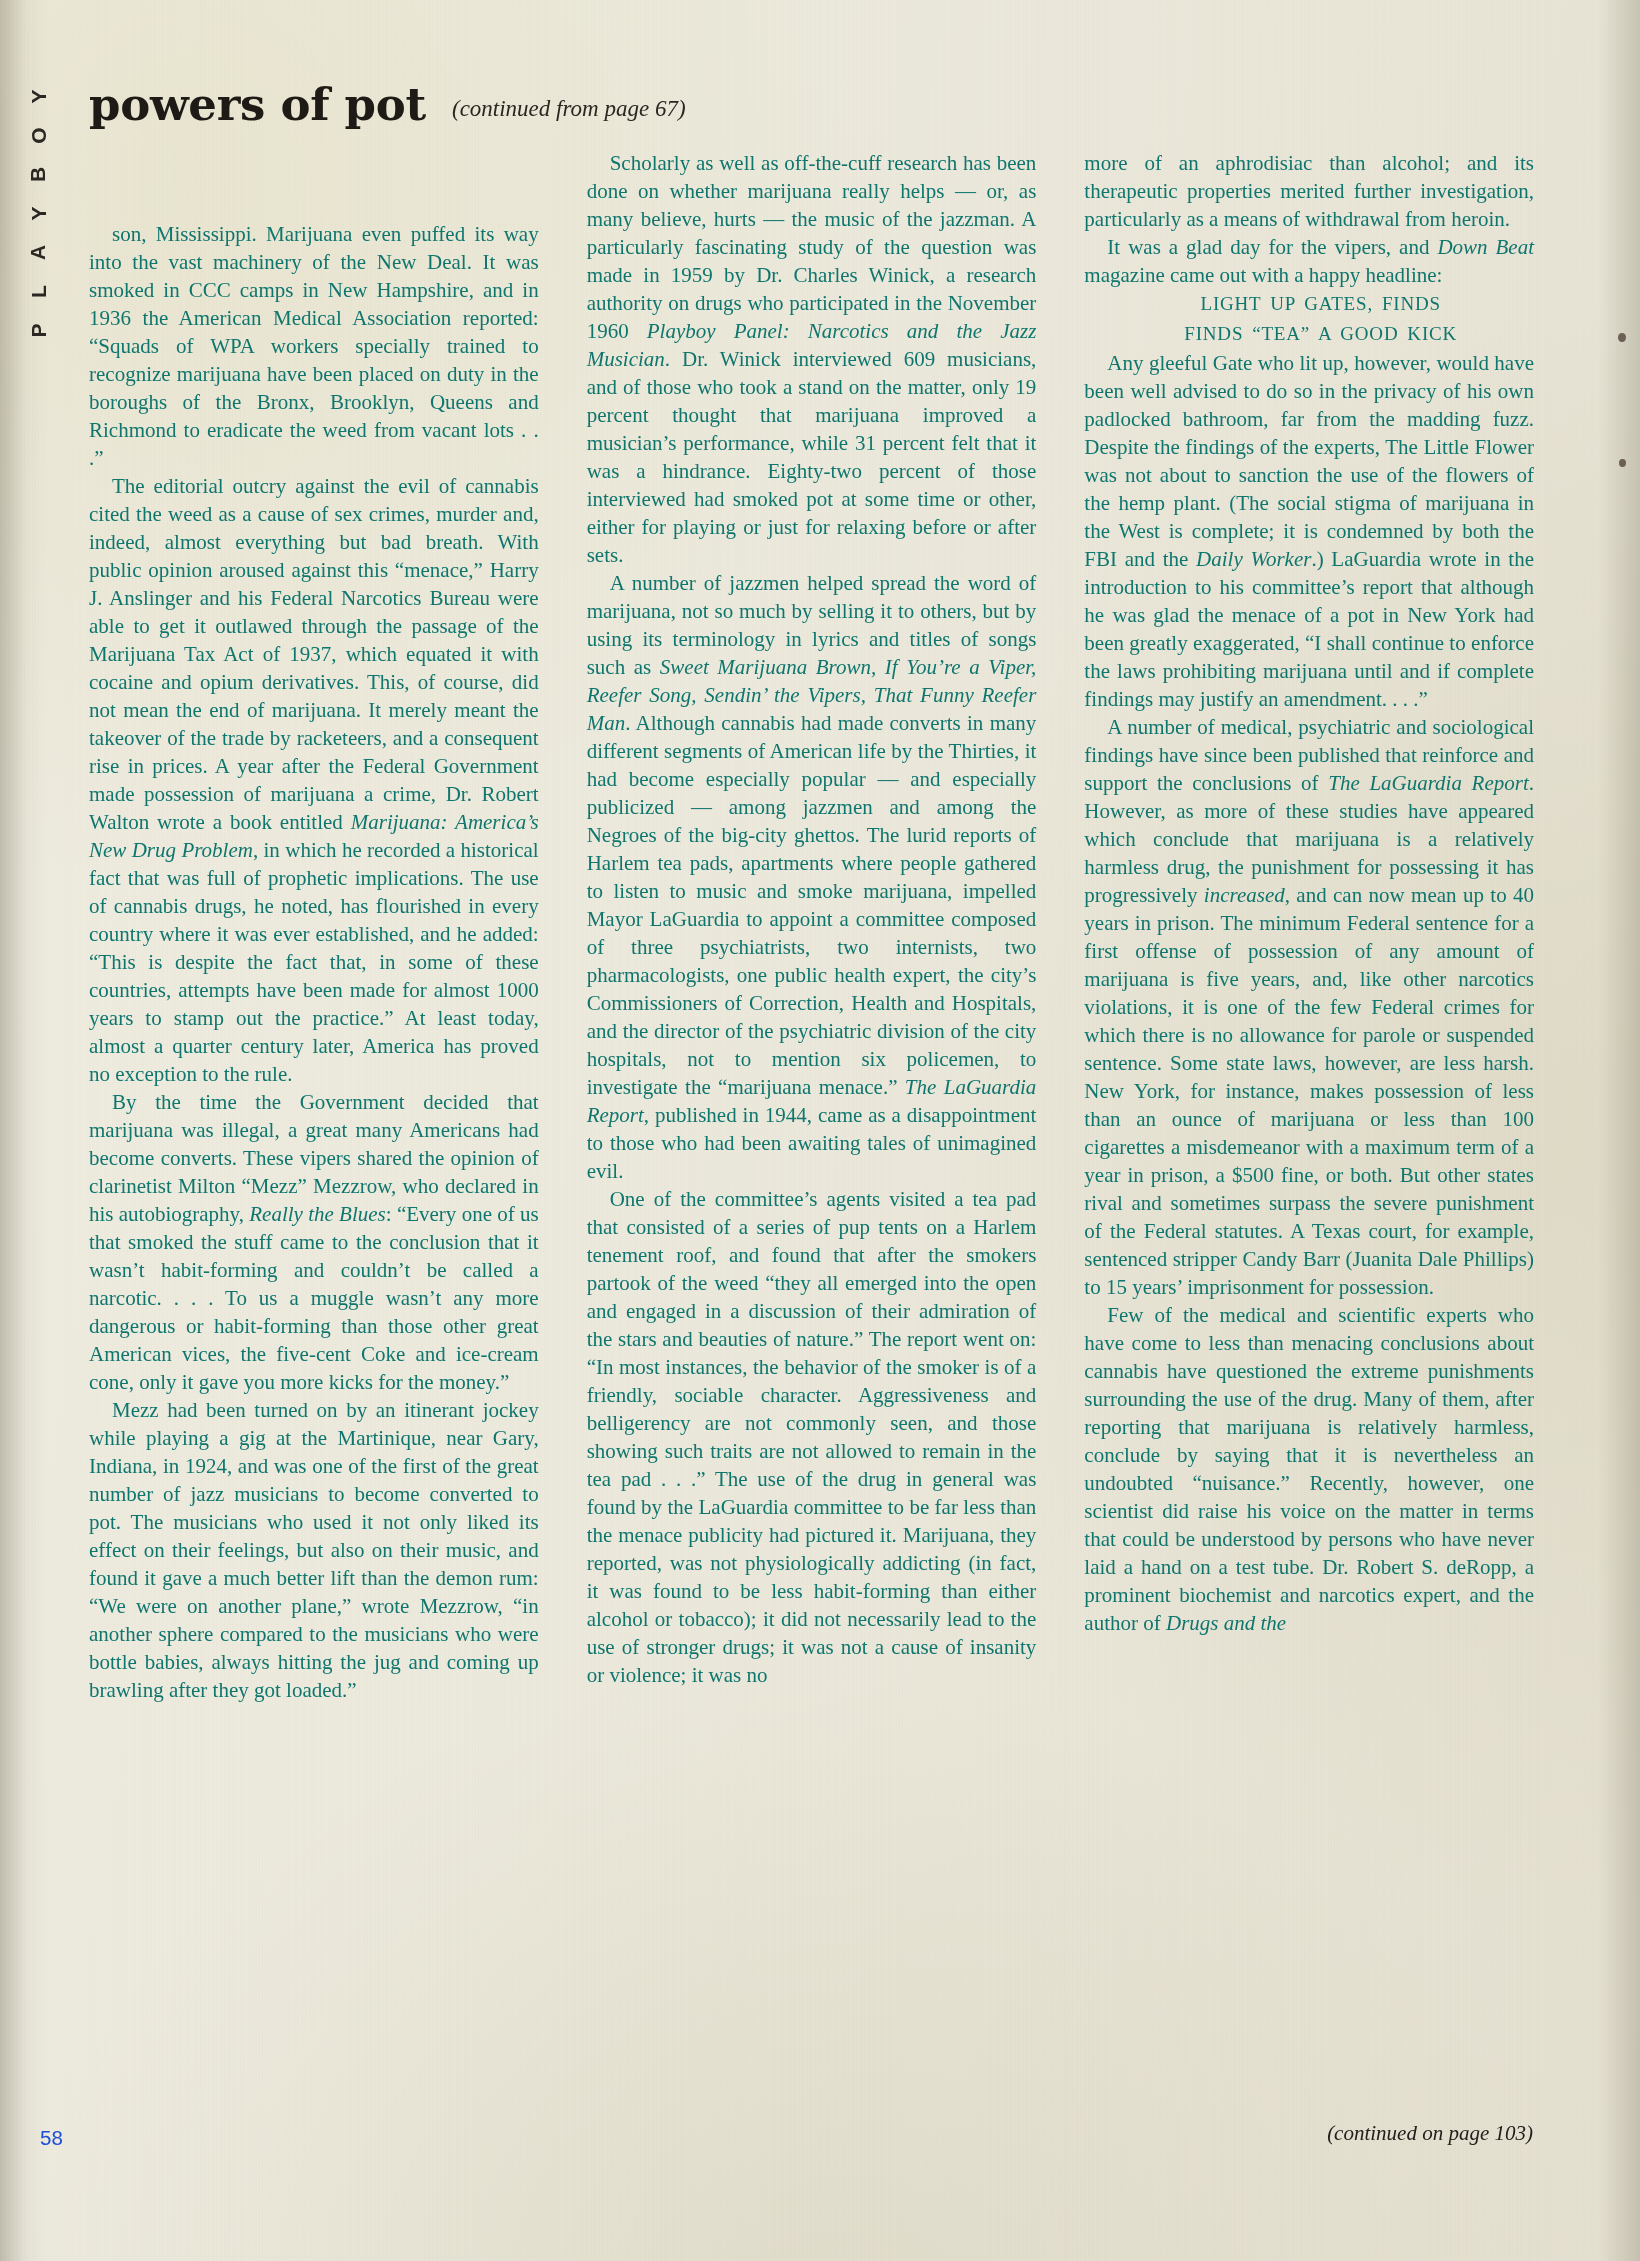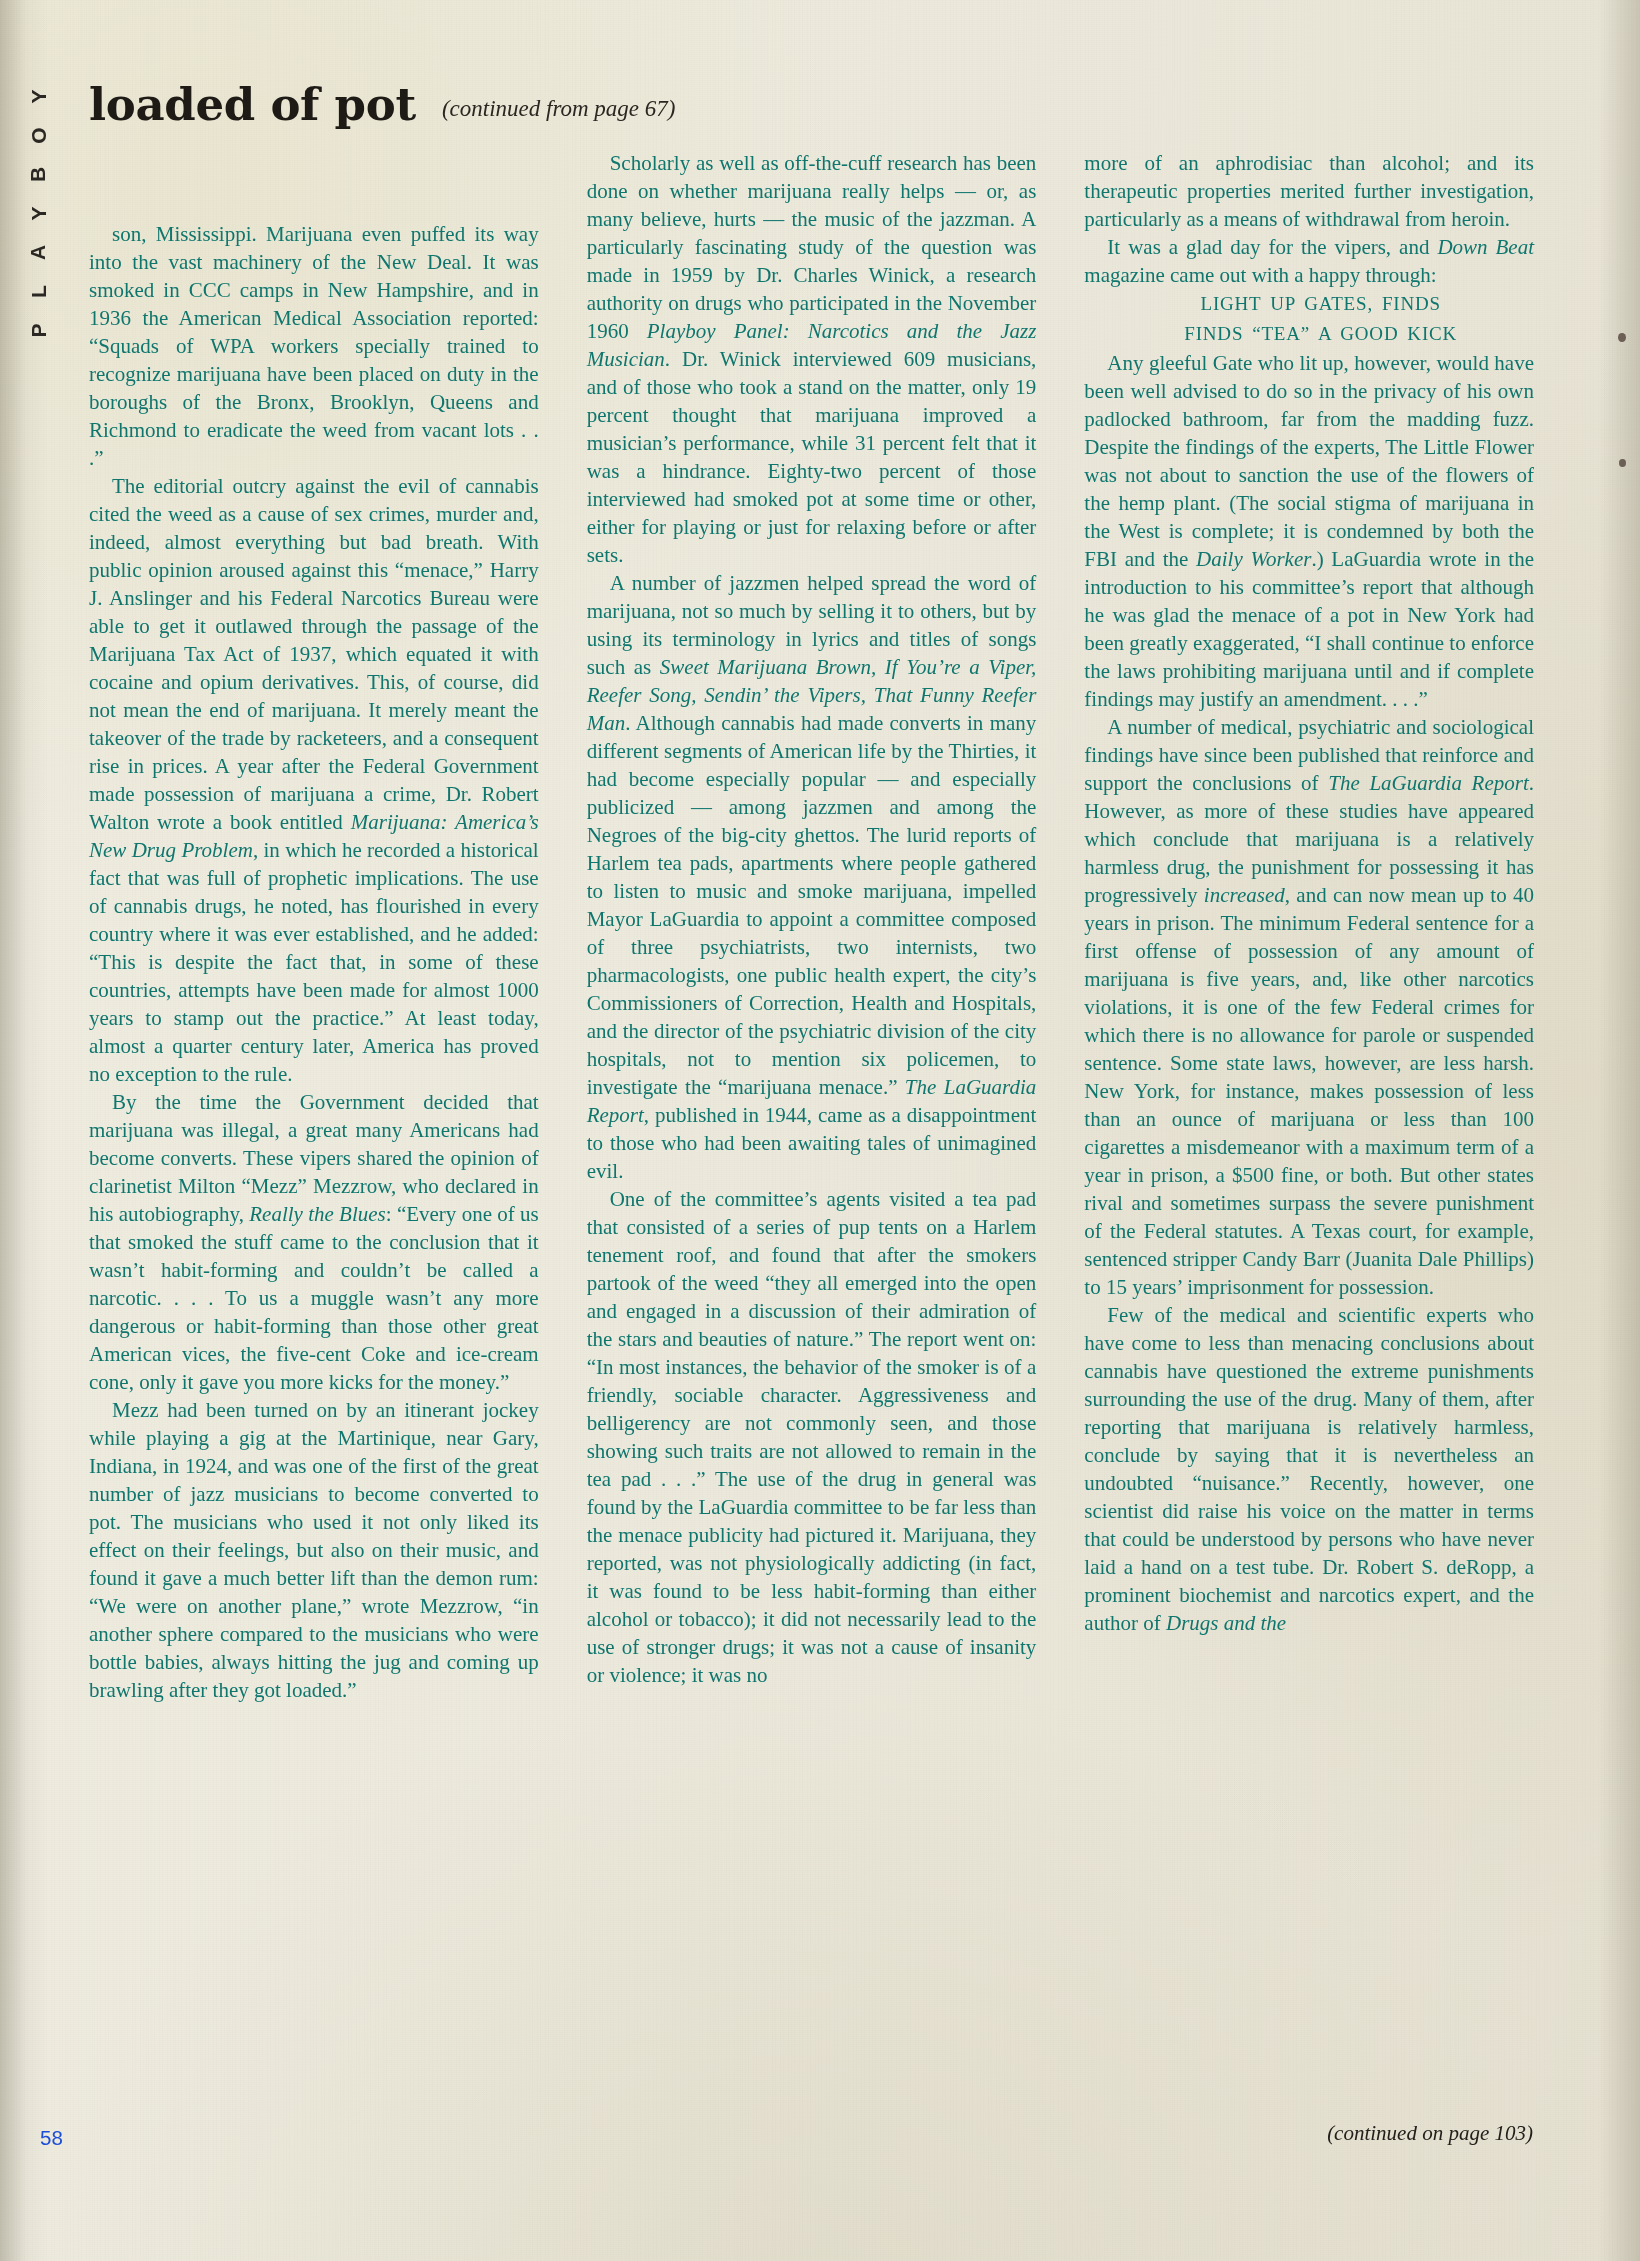--- a/index.html
+++ b/index.html
@@ -185,42 +185,42 @@
     <span class="ltr">Y</span>
     <span class="ltr">O</span>
     <span class="ltr">B</span>
     <span class="ltr">Y</span>
     <span class="ltr">A</span>
     <span class="ltr">L</span>
     <span class="ltr">P</span>
   </div>
 
   <div class="headline-row">
-    <div class="headline">loaded of pot</div>
+    <div class="headline">powers of pot</div>
     <div class="contfrom">(continued from page 67)</div>
   </div>
 
   <div class="columns">
 
     <div class="col col-first">
       <p><span>son, Mississippi. Marijuana even puffed its way into the vast machinery of the New Deal. It was smoked in CCC camps in New Hampshire, and in 1936 the American Medical Association reported: “Squads of WPA workers specially trained to recognize marijuana have been placed on duty in the boroughs of the Bronx, Brooklyn, Queens and Richmond to eradicate the weed from vacant lots . . .”</span></p>
       <p><span>The editorial outcry against the evil of cannabis cited the weed as a cause of sex crimes, murder and, indeed, almost everything but bad breath. With public opinion aroused against this “menace,” Harry J. Anslinger and his Federal Narcotics Bureau were able to get it outlawed through the passage of the Marijuana Tax Act of 1937, which equated it with cocaine and opium derivatives. This, of course, did not mean the end of marijuana. It merely meant the takeover of the trade by racketeers, and a consequent rise in prices. A year after the Federal Government made possession of marijuana a crime, Dr. Robert Walton wrote a book entitled </span><i>Marijuana: America’s New Drug Problem</i><span>, in which he recorded a historical fact that was full of prophetic implications. The use of cannabis drugs, he noted, has flourished in every country where it was ever established, and he added: “This is despite the fact that, in some of these countries, attempts have been made for almost 1000 years to stamp out the practice.” At least today, almost a quarter century later, America has proved no exception to the rule.</span></p>
       <p><span>By the time the Government decided that marijuana was illegal, a great many Americans had become converts. These vipers shared the opinion of clarinetist Milton “Mezz” Mezzrow, who declared in his autobiography, </span><i>Really the Blues</i><span>: “Every one of us that smoked the stuff came to the conclusion that it wasn’t habit-forming and couldn’t be called a narcotic. . . . To us a muggle wasn’t any more dangerous or habit-forming than those other great American vices, the five-cent Coke and ice-cream cone, only it gave you more kicks for the money.”</span></p>
       <p><span>Mezz had been turned on by an itinerant jockey while playing a gig at the Martinique, near Gary, Indiana, in 1924, and was one of the first of the great number of jazz musicians to become converted to pot. The musicians who used it not only liked its effect on their feelings, but also on their music, and found it gave a much better lift than the demon rum: “We were on another plane,” wrote Mezzrow, “in another sphere compared to the musicians who were bottle babies, always hitting the jug and coming up brawling after they got loaded.”</span></p>
     </div>
 
     <div class="col col-second">
       <p><span>Scholarly as well as off-the-cuff research has been done on whether marijuana really helps — or, as many believe, hurts — the music of the jazzman. A particularly fascinating study of the question was made in 1959 by Dr. Charles Winick, a research authority on drugs who participated in the November 1960 </span><i>Playboy Panel: Narcotics and the Jazz Musician</i><span>. Dr. Winick interviewed 609 musicians, and of those who took a stand on the matter, only 19 percent thought that marijuana improved a musician’s performance, while 31 percent felt that it was a hindrance. Eighty-two percent of those interviewed had smoked pot at some time or other, either for playing or just for relaxing before or after sets.</span></p>
       <p><span>A number of jazzmen helped spread the word of marijuana, not so much by selling it to others, but by using its terminology in lyrics and titles of songs such as </span><i>Sweet Marijuana Brown, If You’re a Viper, Reefer Song, Sendin’ the Vipers, That Funny Reefer Man</i><span>. Although cannabis had made converts in many different segments of American life by the Thirties, it had become especially popular — and especially publicized — among jazzmen and among the Negroes of the big-city ghettos. The lurid reports of Harlem tea pads, apartments where people gathered to listen to music and smoke marijuana, impelled Mayor LaGuardia to appoint a committee composed of three psychiatrists, two internists, two pharmacologists, one public health expert, the city’s Commissioners of Correction, Health and Hospitals, and the director of the psychiatric division of the city hospitals, not to mention six policemen, to investigate the “marijuana menace.” </span><i>The LaGuardia Report</i><span>, published in 1944, came as a disappointment to those who had been awaiting tales of unimagined evil.</span></p>
       <p><span>One of the committee’s agents visited a tea pad that consisted of a series of pup tents on a Harlem tenement roof, and found that after the smokers partook of the weed “they all emerged into the open and engaged in a discussion of their admiration of the stars and beauties of nature.” The report went on: “In most instances, the behavior of the smoker is of a friendly, sociable character. Aggressiveness and belligerency are not commonly seen, and those showing such traits are not allowed to remain in the tea pad . . .” The use of the drug in general was found by the LaGuardia committee to be far less than the menace publicity had pictured it. Marijuana, they reported, was not physiologically addicting (in fact, it was found to be less habit-forming than either alcohol or tobacco); it did not necessarily lead to the use of stronger drugs; it was not a cause of insanity or violence; it was no</span></p>
     </div>
 
     <div class="col col-third">
       <p class="noindent"><span>more of an aphrodisiac than alcohol; and its therapeutic properties merited further investigation, particularly as a means of withdrawal from heroin.</span></p>
-      <p><span>It was a glad day for the vipers, and </span><i>Down Beat</i><span> magazine came out with a happy through:</span></p>
+      <p><span>It was a glad day for the vipers, and </span><i>Down Beat</i><span> magazine came out with a happy headline:</span></p>
       <p class="smallcaps-head">LIGHT UP GATES, FINDS</p>
       <p class="smallcaps-head">FINDS “TEA” A GOOD KICK</p>
       <p><span>Any gleeful Gate who lit up, however, would have been well advised to do so in the privacy of his own padlocked bathroom, far from the madding fuzz. Despite the findings of the experts, The Little Flower was not about to sanction the use of the flowers of the hemp plant. (The social stigma of marijuana in the West is complete; it is condemned by both the FBI and the </span><i>Daily Worker</i><span>.) LaGuardia wrote in the introduction to his committee’s report that although he was glad the menace of a pot in New York had been greatly exaggerated, “I shall continue to enforce the laws prohibiting marijuana until and if complete findings may justify an amendment. . . .”</span></p>
       <p><span>A number of medical, psychiatric and sociological findings have since been published that reinforce and support the conclusions of </span><i>The LaGuardia Report</i><span>. However, as more of these studies have appeared which conclude that marijuana is a relatively harmless drug, the punishment for possessing it has progressively </span><i>increased</i><span>, and can now mean up to 40 years in prison. The minimum Federal sentence for a first offense of possession of any amount of marijuana is five years, and, like other narcotics violations, it is one of the few Federal crimes for which there is no allowance for parole or suspended sentence. Some state laws, however, are less harsh. New York, for instance, makes possession of less than an ounce of marijuana or less than 100 cigarettes a misdemeanor with a maximum term of a year in prison, a $500 fine, or both. But other states rival and sometimes surpass the severe punishment of the Federal statutes. A Texas court, for example, sentenced stripper Candy Barr (Juanita Dale Phillips) to 15 years’ imprisonment for possession.</span></p>
       <p><span>Few of the medical and scientific experts who have come to less than menacing conclusions about cannabis have questioned the extreme punishments surrounding the use of the drug. Many of them, after reporting that marijuana is relatively harmless, conclude by saying that it is nevertheless an undoubted “nuisance.” Recently, however, one scientist did raise his voice on the matter in terms that could be understood by persons who have never laid a hand on a test tube. Dr. Robert S. deRopp, a prominent biochemist and narcotics expert, and the author of </span><i>Drugs and the</i></p>
     </div>
 
   </div>
 
   <div class="folio">58</div>

